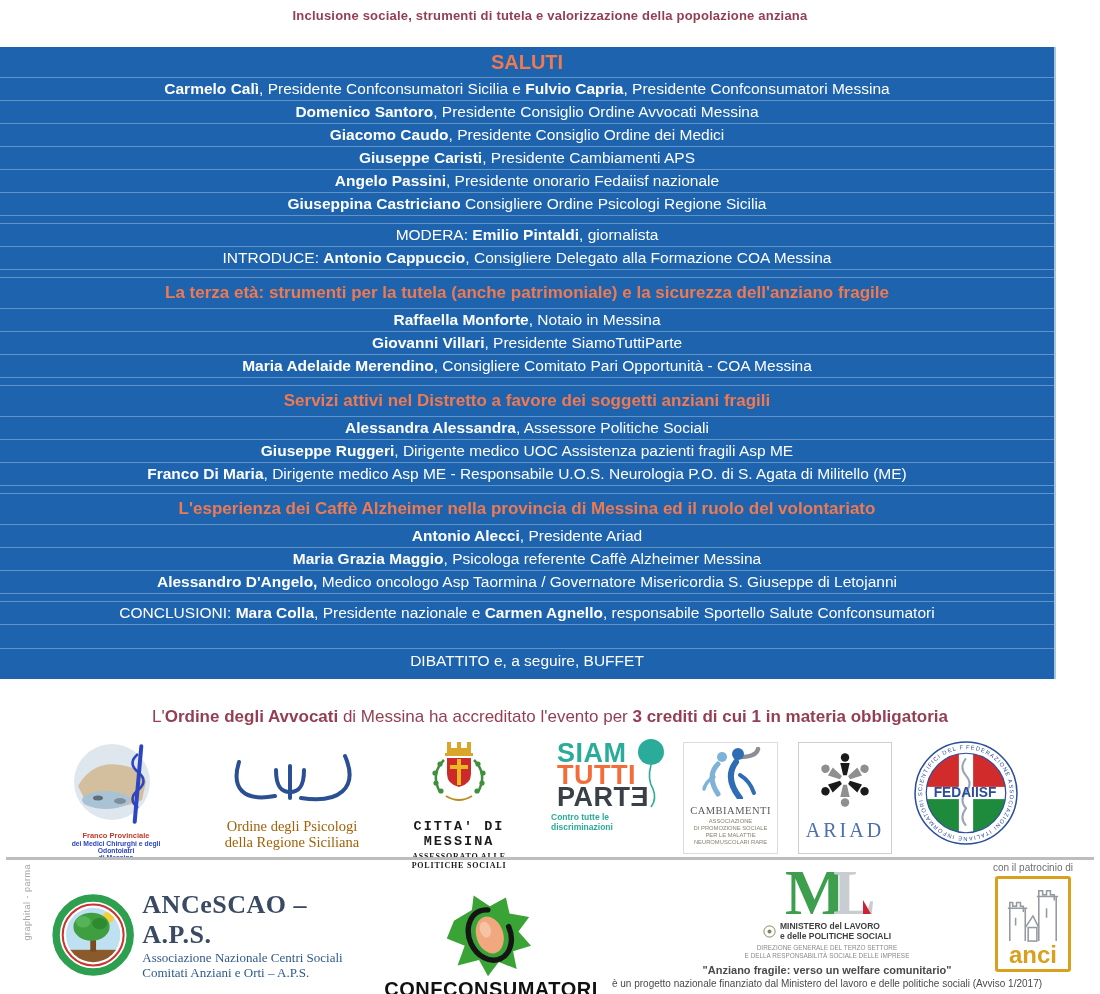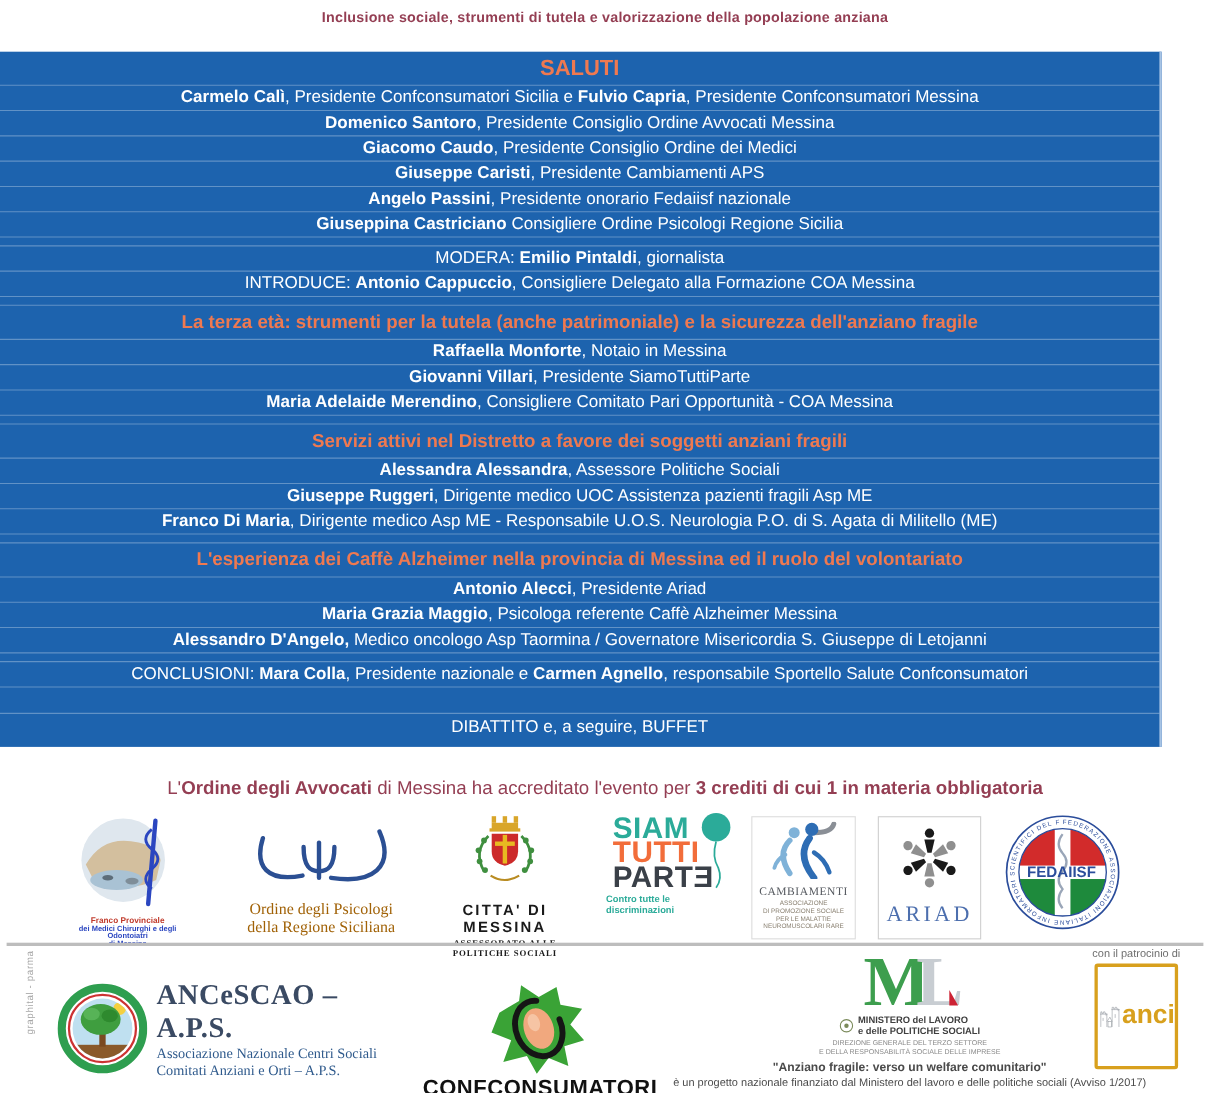--- a/index.html
+++ b/index.html
@@ -31,21 +31,21 @@
   
   .logo { position:absolute; text-align:center; }
   .logo-medici    { left:58px;  top:742px; width:116px; }
   .logo-medici .l1 { color:#c03a2b; font-size:7.5px; font-weight:bold; margin-top:1px; }
   .logo-medici .l2, .logo-medici .l3 { color:#2b46c0; font-size:6.8px; font-weight:bold; }
 
   .logo-psicologi { left:212px; top:752px; width:160px; }
   .logo-psicologi .txt { font-family:"Liberation Serif",serif; color:#a16207; font-size:14.5px; line-height:16px; margin-top:4px; }
 
   .logo-messina   { left:388px; top:740px; width:142px; }
-  .logo-messina .l1 { font-family:Liberation Sans, sans-serif; font-weight:bold; font-size:13.5px;
+  .logo-messina .l1 { font-family:Liberation Mono, monospace; font-weight:bold; font-size:13.5px;
                       letter-spacing:2px; color:#1a1a1a; margin-top:3px; }
   .logo-messina .l2 { font-family:"Liberation Serif",serif; font-weight:bold; font-size:8px;
                       letter-spacing:.8px; color:#1a1a1a; margin-top:3px; }
 
   .logo-stp { left:545px; top:742px; width:125px; text-align:left; }
   .stp-wrap { position:relative; padding-left:12px; }
   .stp-w { font-weight:800; font-size:27px; line-height:22px; letter-spacing:.5px; }
   .stp-w.w1 { color:#2bab99; }
   .stp-w.w2 { color:#f26d3a; }
   .stp-w.w3 { color:#3a4048; }
@@ -84,21 +84,21 @@
   .logo-ministero { left:592px; top:862px; width:470px; text-align:center; }
   .min-name { display:flex; justify-content:center; align-items:center; gap:4px; margin-top:-2px; }
   .min-name .nm { text-align:left; font-size:8.5px; font-weight:bold; color:#3f3f3f; line-height:9.5px; }
   .min-dg  { color:#8a8a8a; font-size:6.4px; line-height:7.5px; margin-top:3px; }
   .min-quote { color:#4a4a4a; font-size:11px; font-weight:bold; margin-top:5px; }
   .min-project { color:#4a4a4a; font-size:10px; margin-top:2px; }
 
   .logo-anci { left:980px; top:862px; width:106px; }
   .anci-pat { color:#6e6e6e; font-size:10px; }
   .anci-box { width:76px; height:96px; border:3px solid #d8a01d; border-radius:3px; margin:3px auto 0;
-              background:#fff; display:flex; flex-direction:row; align-items:center; justify-content:flex-end; }
+              background:#fff; display:flex; flex-direction:column; align-items:center; justify-content:flex-end; }
   .anci-t { color:#d8a01d; font-weight:800; font-size:24px; line-height:24px; margin-bottom:2px; }
 </style>
 </head>
 <body>
 
 <div class="title">Inclusione sociale, strumenti di tutela e valorizzazione della popolazione anziana</div>
 
 <div class="program">
     <div class="row saluti">
       <span class="b">SALUTI</span>

